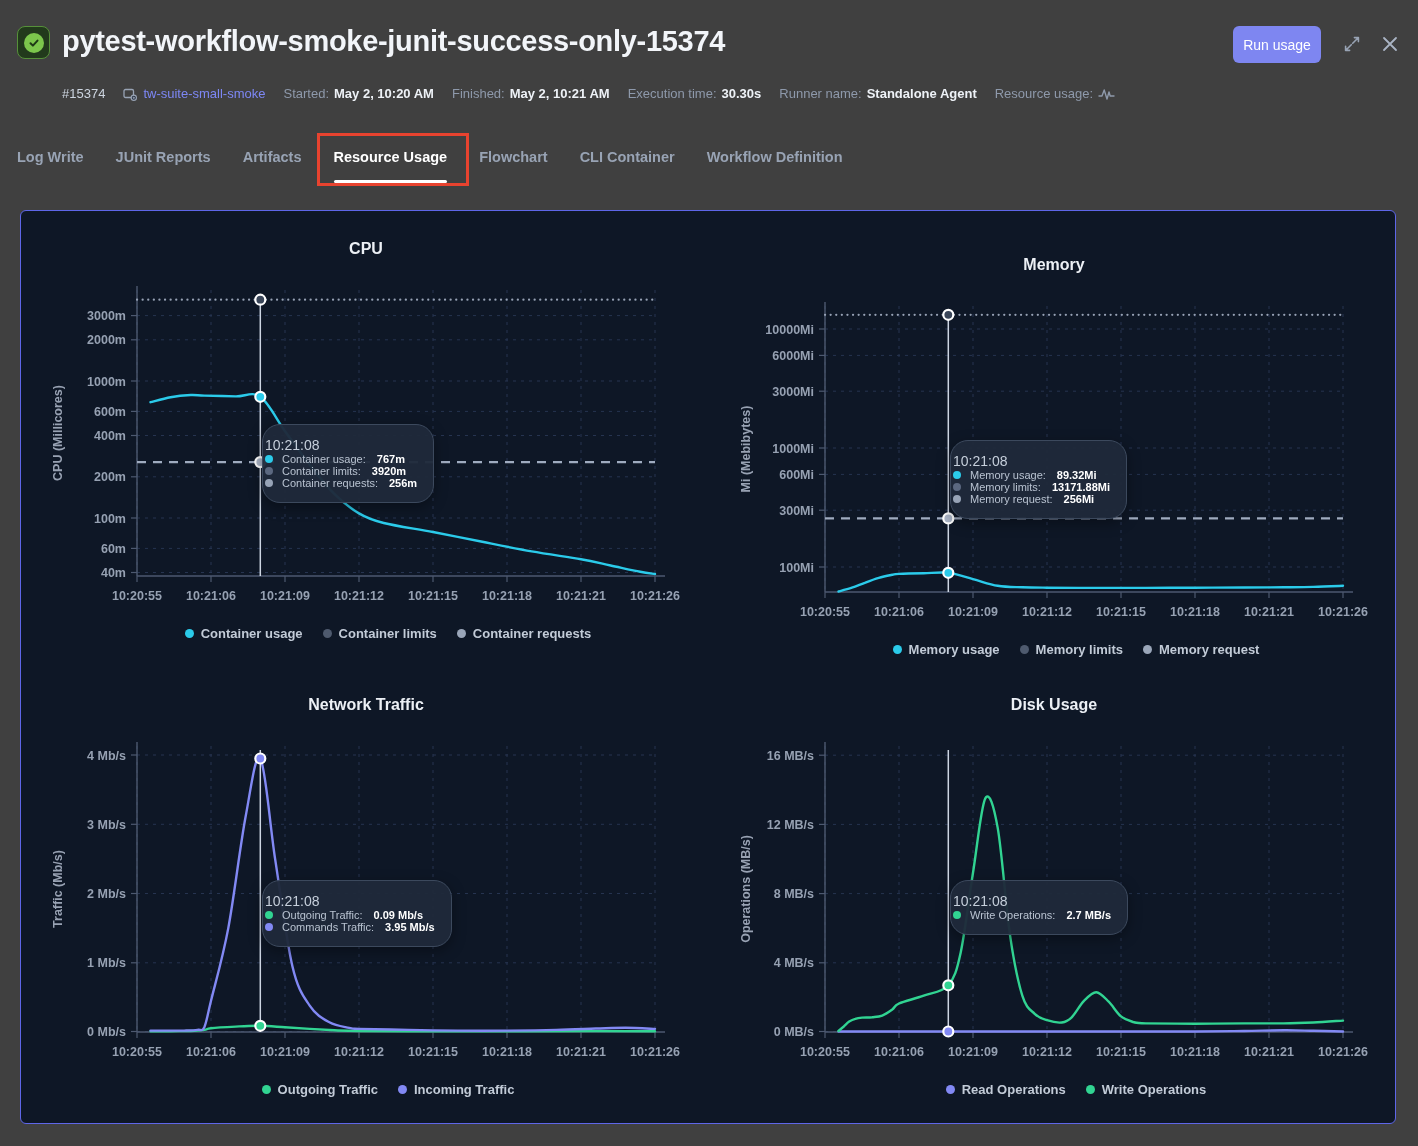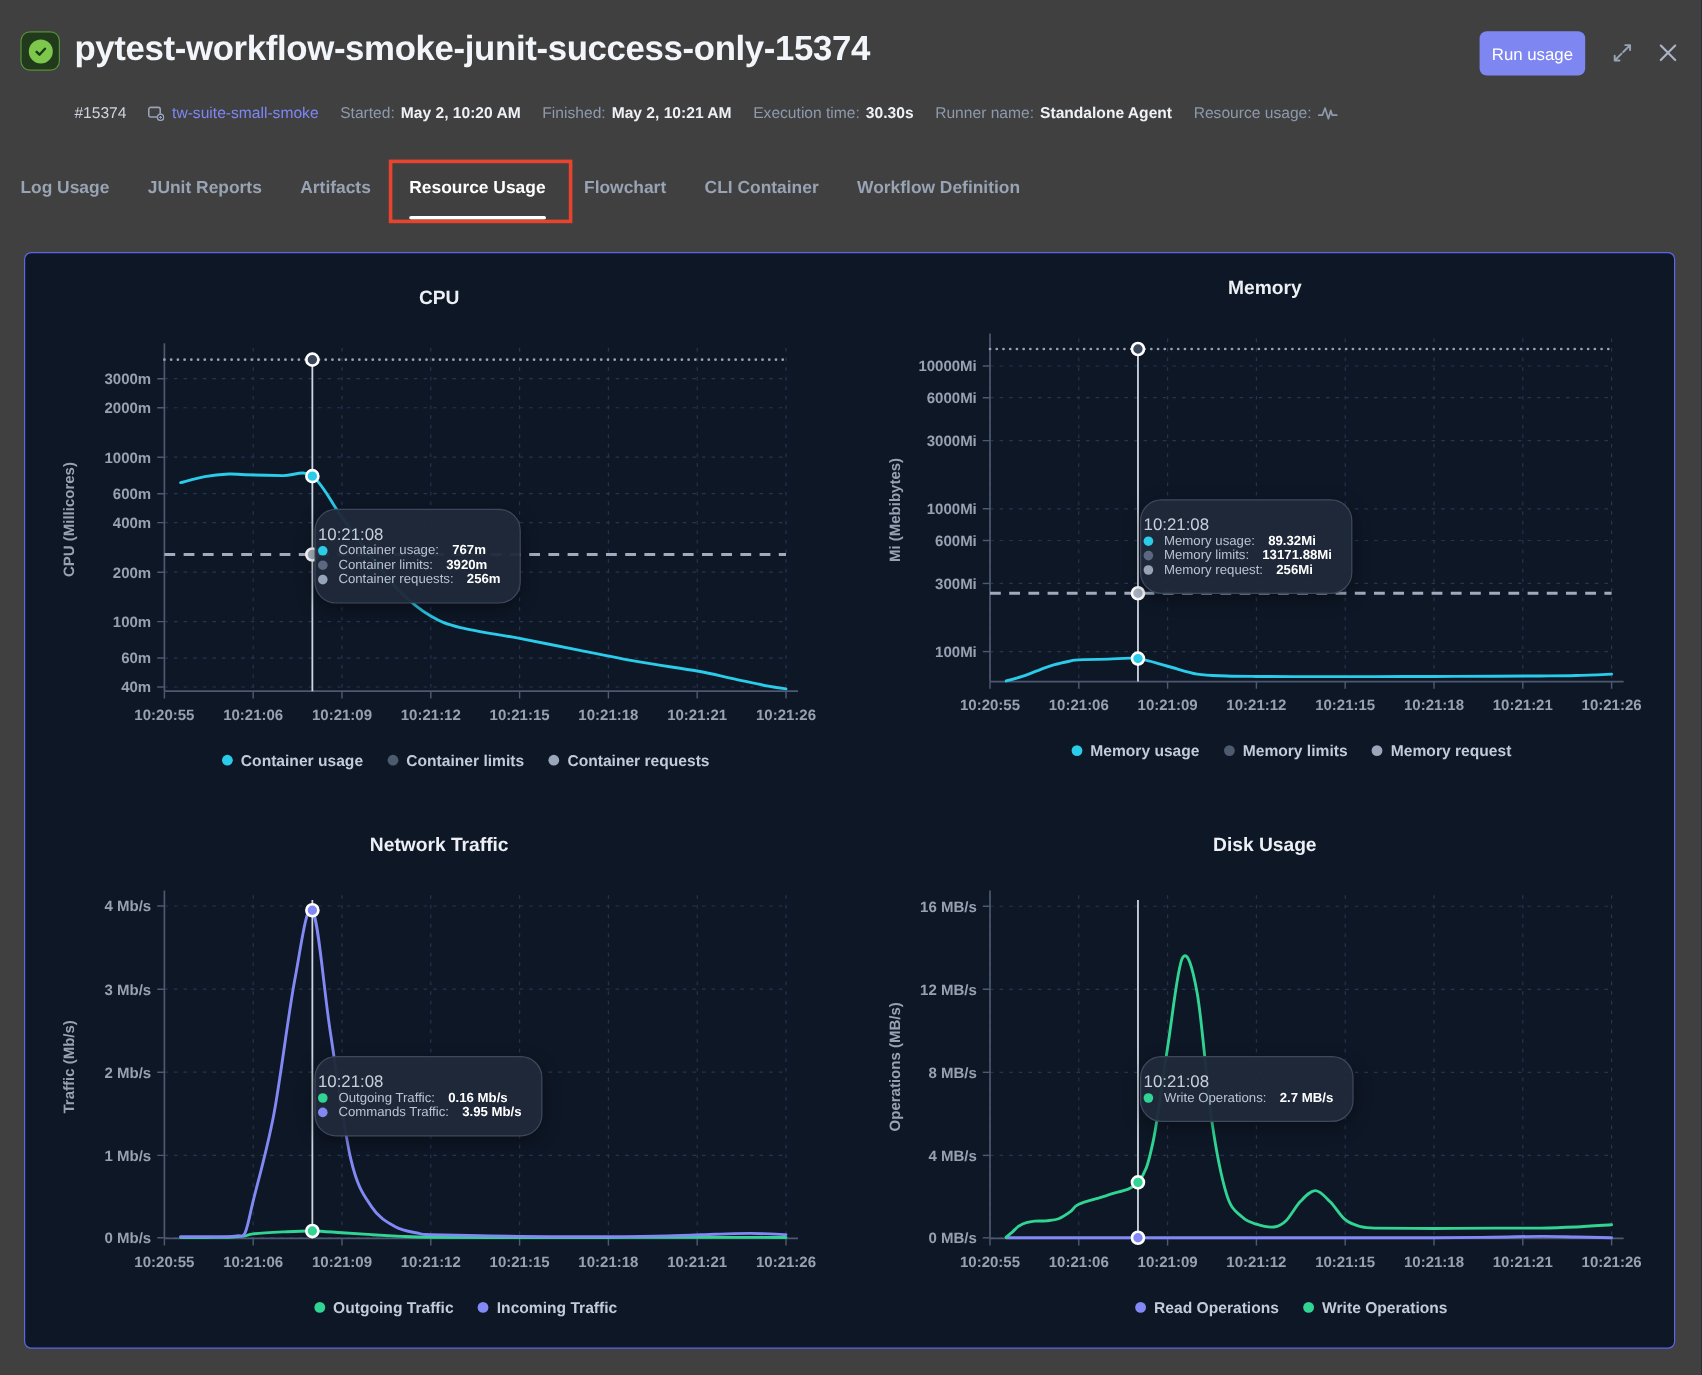--- a/index.html
+++ b/index.html
@@ -105,21 +105,21 @@
     </span>
     <span class="pair">
       <span class="lbl">Resource usage:</span>
       <svg width="18" height="14" viewBox="0 0 18 14">
           <polyline points="1,9 4,9 6.2,3 9,12 11,5 12.2,9 16,9" fill="none" stroke="#8e99ab" stroke-width="1.4" stroke-linejoin="round" stroke-linecap="round"></polyline>
         </svg>
     </span>
   </div>
 
   <div class="tabs">
-    <div class="tab">Log Usage</div>
+    <div class="tab">Log Write</div>
     <div class="tab">JUnit Reports</div>
     <div class="tab">Artifacts</div>
     <div class="tab active">
       <span>Resource Usage</span>
       <span class="underline"></span>
       <span class="annotation"></span>
     </div>
     <div class="tab">Flowchart</div>
     <div class="tab">CLI Container</div>
     <div class="tab">Workflow Definition</div>
@@ -218,21 +218,21 @@
           <div class="legend-item">
             <span class="legend-dot" style="background: rgb(78, 90, 110);"></span>
             <span>Container limits</span>
           </div>
           <div class="legend-item">
             <span class="legend-dot" style="background: rgb(154, 166, 185);"></span>
             <span>Container requests</span>
           </div>
         </div>
       </div>
-      <div class="chart" style="left: 710px; top: 224px;">
+      <div class="chart" style="left: 710px; top: 248px;">
         <div class="chart-title">Memory</div>
         <svg width="688" height="430" viewBox="0 0 688 430">
           <line x1="115" y1="81.0" x2="633" y2="81.0" stroke="#263450" stroke-width="1" stroke-dasharray="3 5"></line>
           <line x1="115" y1="107.4" x2="633" y2="107.4" stroke="#263450" stroke-width="1" stroke-dasharray="3 5"></line>
           <line x1="115" y1="143.2" x2="633" y2="143.2" stroke="#263450" stroke-width="1" stroke-dasharray="3 5"></line>
           <line x1="115" y1="200.0" x2="633" y2="200.0" stroke="#263450" stroke-width="1" stroke-dasharray="3 5"></line>
           <line x1="115" y1="226.4" x2="633" y2="226.4" stroke="#263450" stroke-width="1" stroke-dasharray="3 5"></line>
           <line x1="115" y1="262.2" x2="633" y2="262.2" stroke="#263450" stroke-width="1" stroke-dasharray="3 5"></line>
           <line x1="115" y1="319.0" x2="633" y2="319.0" stroke="#263450" stroke-width="1" stroke-dasharray="3 5"></line>
           <line x1="115.0" y1="58" x2="115.0" y2="344" stroke="#263450" stroke-width="1" stroke-dasharray="3 5"></line>
@@ -366,21 +366,21 @@
           <path d="M128.5,342.6C131.8,342.6 143.0,342.6 148.6,342.6C154.2,342.6 157.6,342.7 162.1,342.6C166.6,342.5 172.2,342.5 175.5,341.9C178.9,341.3 180.0,344.0 182.3,339.2C184.5,334.3 185.0,329.3 189.0,312.8C193.0,296.3 200.5,270.7 206.3,240.1C212.0,209.5 218.2,157.6 223.5,129.3C228.9,101.0 233.4,63.5 238.3,70.5C243.3,77.4 247.8,136.3 253.1,170.9C258.5,205.5 264.6,253.7 270.4,278.2C276.2,302.7 281.5,308.3 287.7,317.7C293.8,327.0 300.8,330.6 307.4,334.3C314.0,338.0 322.2,338.7 327.1,339.8C332.1,340.9 327.1,340.5 337.0,340.9C346.9,341.2 369.9,341.6 386.3,341.9C402.8,342.2 419.2,342.5 435.7,342.6C452.1,342.7 468.6,342.7 485.0,342.6C501.4,342.5 519.5,342.3 534.3,341.9C549.1,341.6 562.3,340.9 573.8,340.5C585.3,340.2 593.5,339.8 603.4,339.8C613.3,339.9 628.1,340.7 633.0,340.9" fill="none" stroke="#8289f4" stroke-width="2.4" stroke-linejoin="round" stroke-linecap="round"></path>
           <line x1="238.3" y1="62" x2="238.3" y2="344" stroke="#cdd5e2" stroke-width="1.5"></line>
           <circle cx="238.3" cy="70.5" r="5" fill="#8289f4" stroke="#ffffff" stroke-width="2.2"></circle>
           <circle cx="238.3" cy="337.8" r="5" fill="#31d492" stroke="#ffffff" stroke-width="2.2"></circle>
         </svg>
         <div class="tooltip">
           <div class="tt-time">10:21:08</div>
           <div class="tt-row">
             <span class="tt-dot" style="background: rgb(49, 212, 146);"></span>
             <span>Outgoing Traffic:</span>
-            <b>0.16 Mb/s</b>
+            <b>0.09 Mb/s</b>
           </div>
           <div class="tt-row">
             <span class="tt-dot" style="background: rgb(130, 137, 244);"></span>
             <span>Commands Traffic:</span>
             <b>3.95 Mb/s</b>
           </div>
         </div>
         <div class="legend">
           <div class="legend-item">
             <span class="legend-dot" style="background: rgb(49, 212, 146);"></span>

